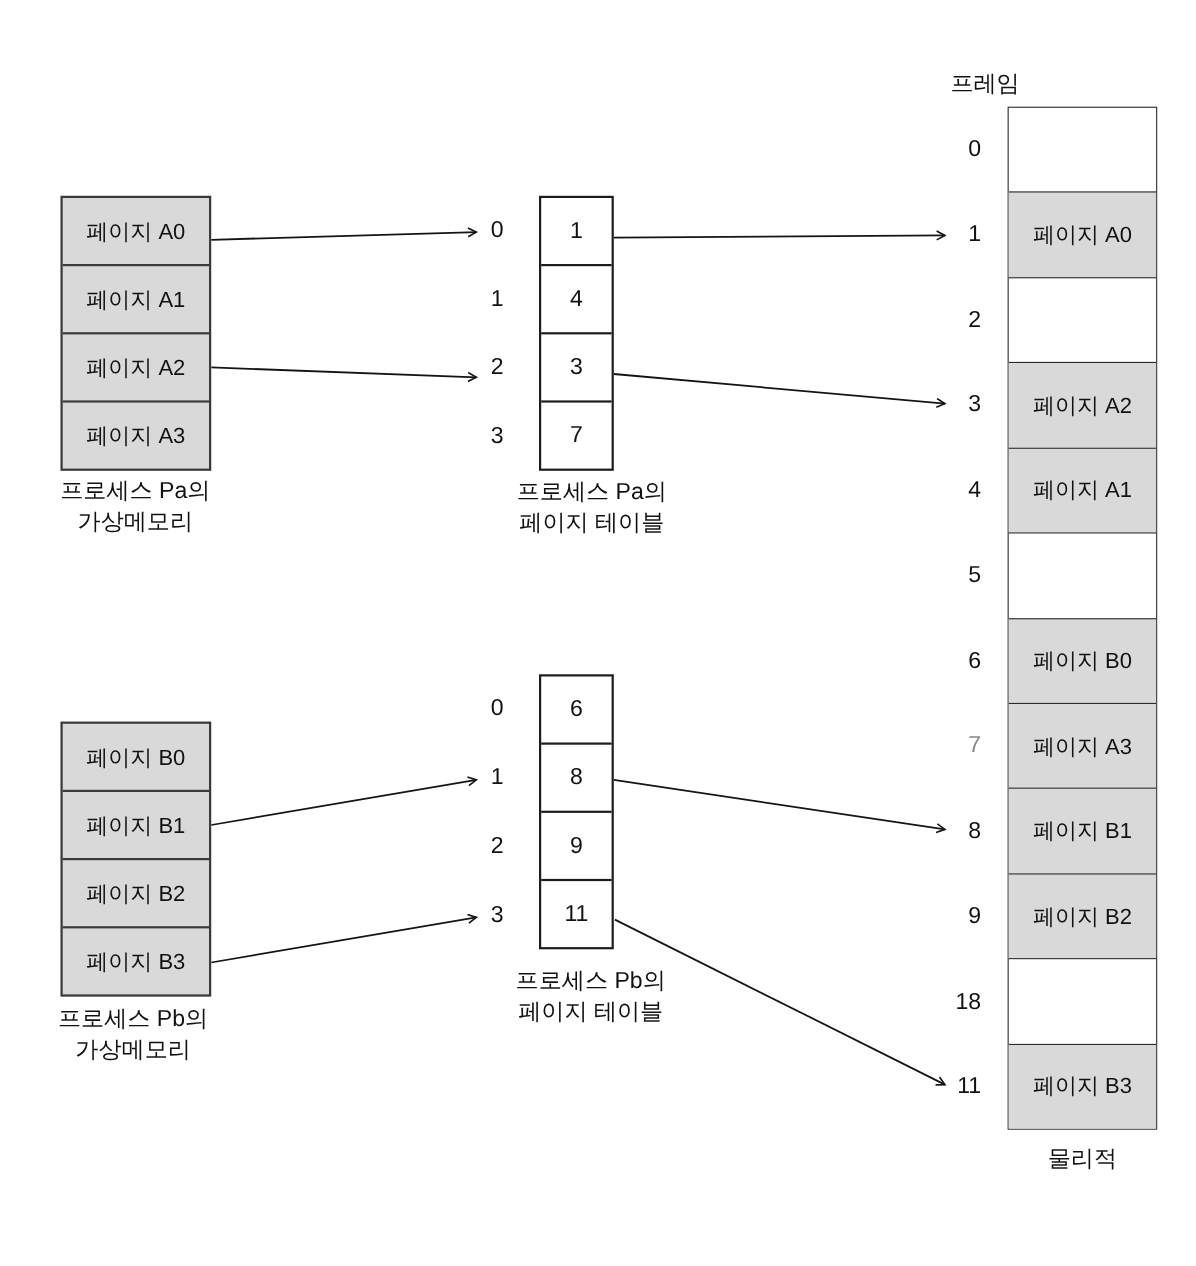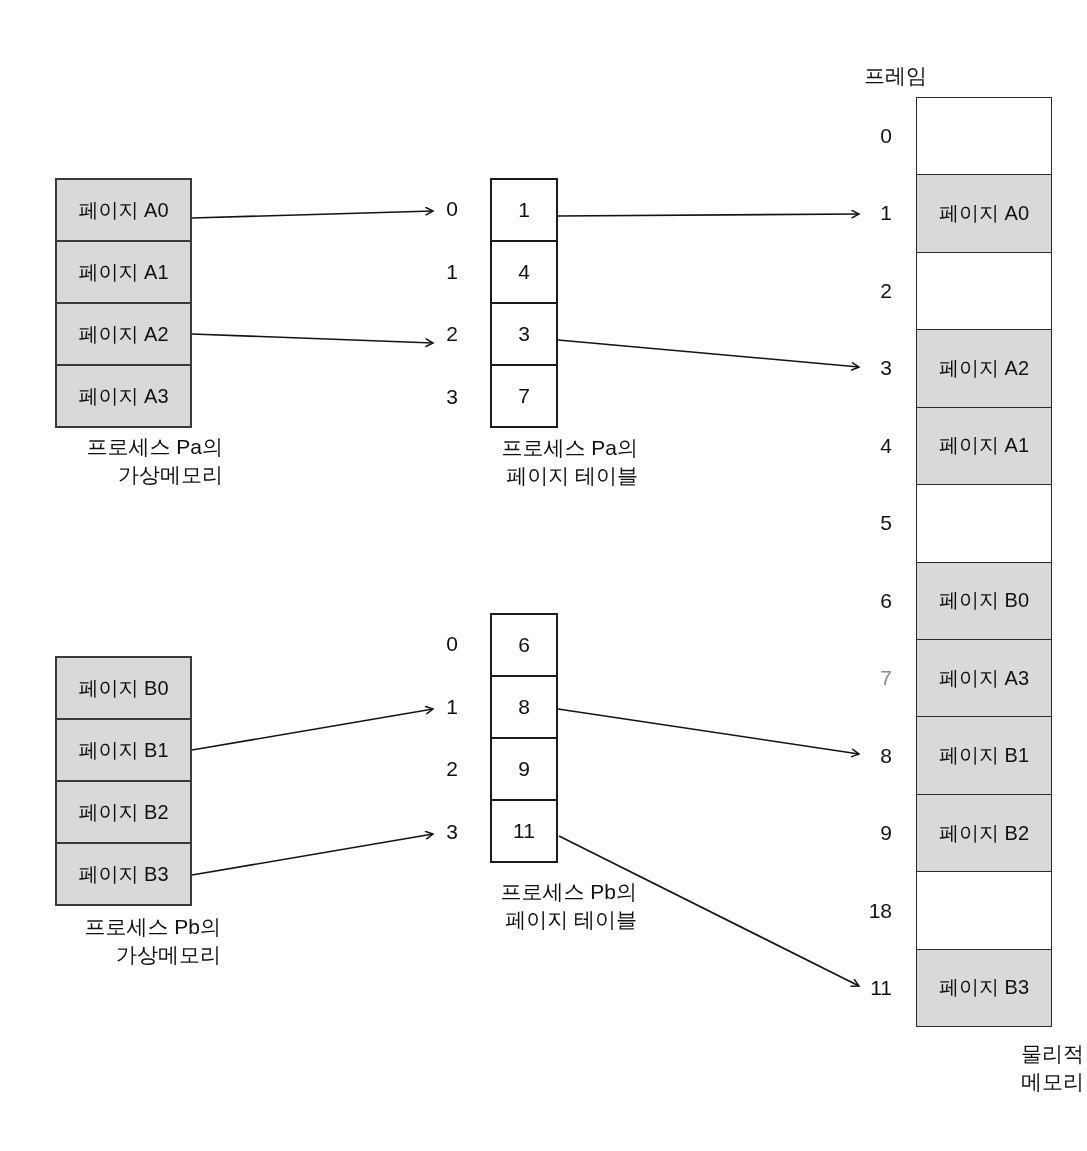--- a/index.html
+++ b/index.html
@@ -28,21 +28,21 @@
   
   .phys { left:916px; top:97px; width:136px; height:930px; border:1.6px solid #2a2a2a; background:#fff; }
   .phys .cell { font-size:20px; }
   .phys .cell + .cell { border-top:1.6px solid #2a2a2a; }
   .phys .cell.filled { background:#d9d9d9; }
 
   .numcol { left:834px; top:97px; width:58px; height:930px; }
   .numcol .cell { justify-content:flex-end; font-size:21px; }
   .numcol .muted { color:#8a8a8a; }
 
-  .caption { position:absolute; text-align:right; font-size:21px; line-height:28px; white-space:nowrap; }
+  .caption { position:absolute; text-align:center; font-size:21px; line-height:28px; white-space:nowrap; }
   .hdr { position:absolute; font-size:21px; white-space:nowrap; }
 
   .arrows { position:absolute; left:0; top:0; pointer-events:none; }
 </style>
 </head>
 <body>
 
 <div class="canvas">
 
   <svg class="arrows" width="1087" height="1151" viewBox="0 0 1087 1151">
@@ -146,16 +146,15 @@
     <div class="cell filled">페이지 B0</div>
     <div class="cell filled">페이지 A3</div>
     <div class="cell filled">페이지 B1</div>
     <div class="cell filled">페이지 B2</div>
     <div class="cell"></div>
     <div class="cell filled">페이지 B3</div>
   </div>
 
   <div class="caption" style="left:884px; top:1040px; width:200px;">
     <div>물리적</div>
-    <div>메모리</div>
   </div>
 
 </div>
 
 </body></html>

